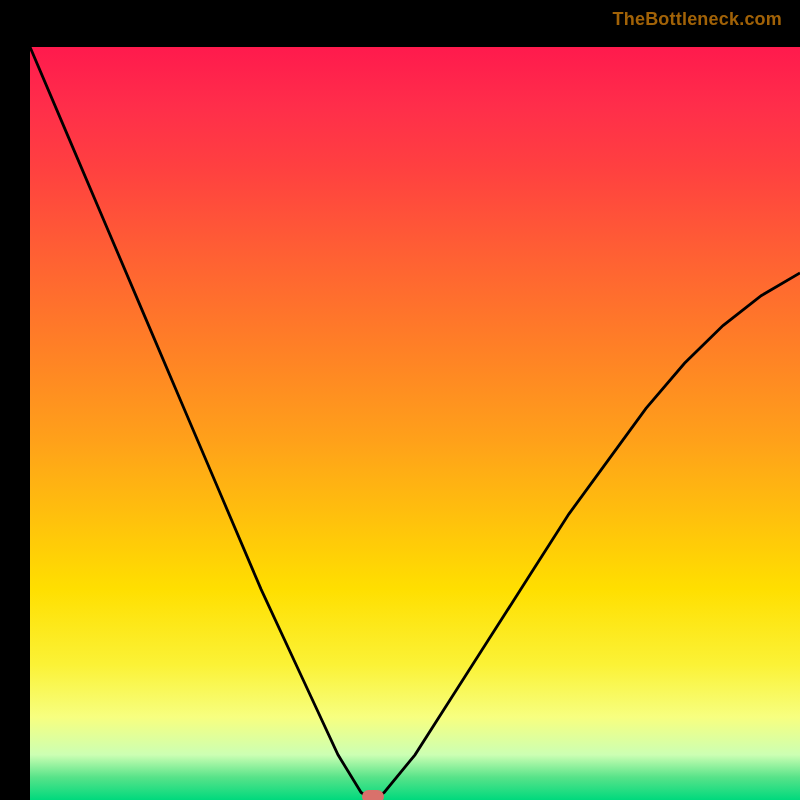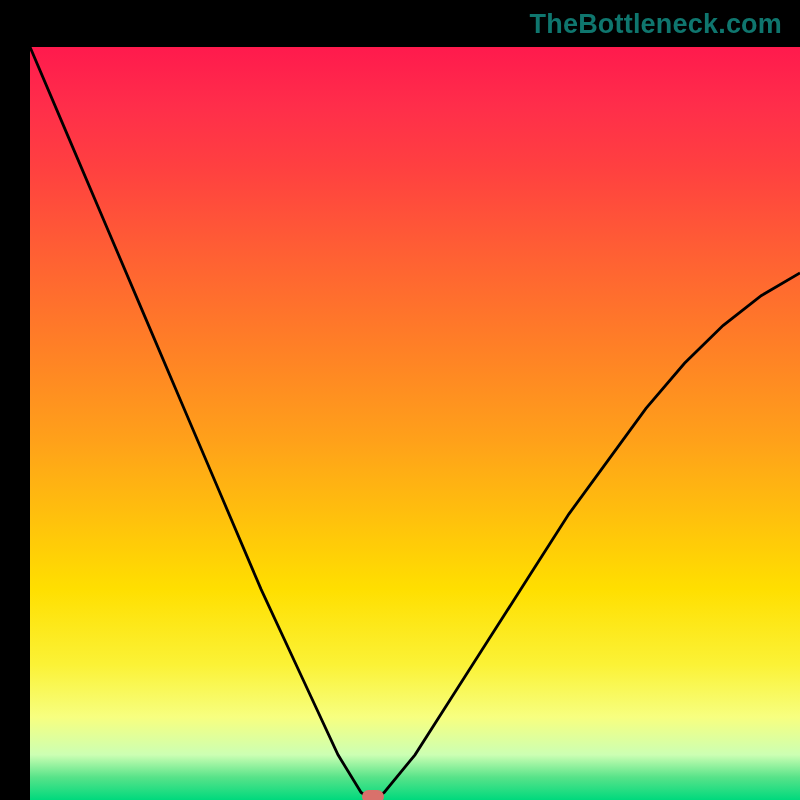--- a/index.html
+++ b/index.html
@@ -54,22 +54,22 @@
     position: absolute;
     left: 0;
     top: 0;
     width: 100%;
     height: 100%;
   }
   .branding {
     position: absolute;
     right: 18px;
     top: 9px;
-    color: #0f766e;
-    font-size: 27px;
+    color: #a16207;
+    font-size: 18px;
     font-weight: 600;
     letter-spacing: 0.2px;
   }
   .minimum-marker {
     position: absolute;
     width: 22px;
     height: 13px;
     background: #d9716b;
     border-radius: 7px;
   }

